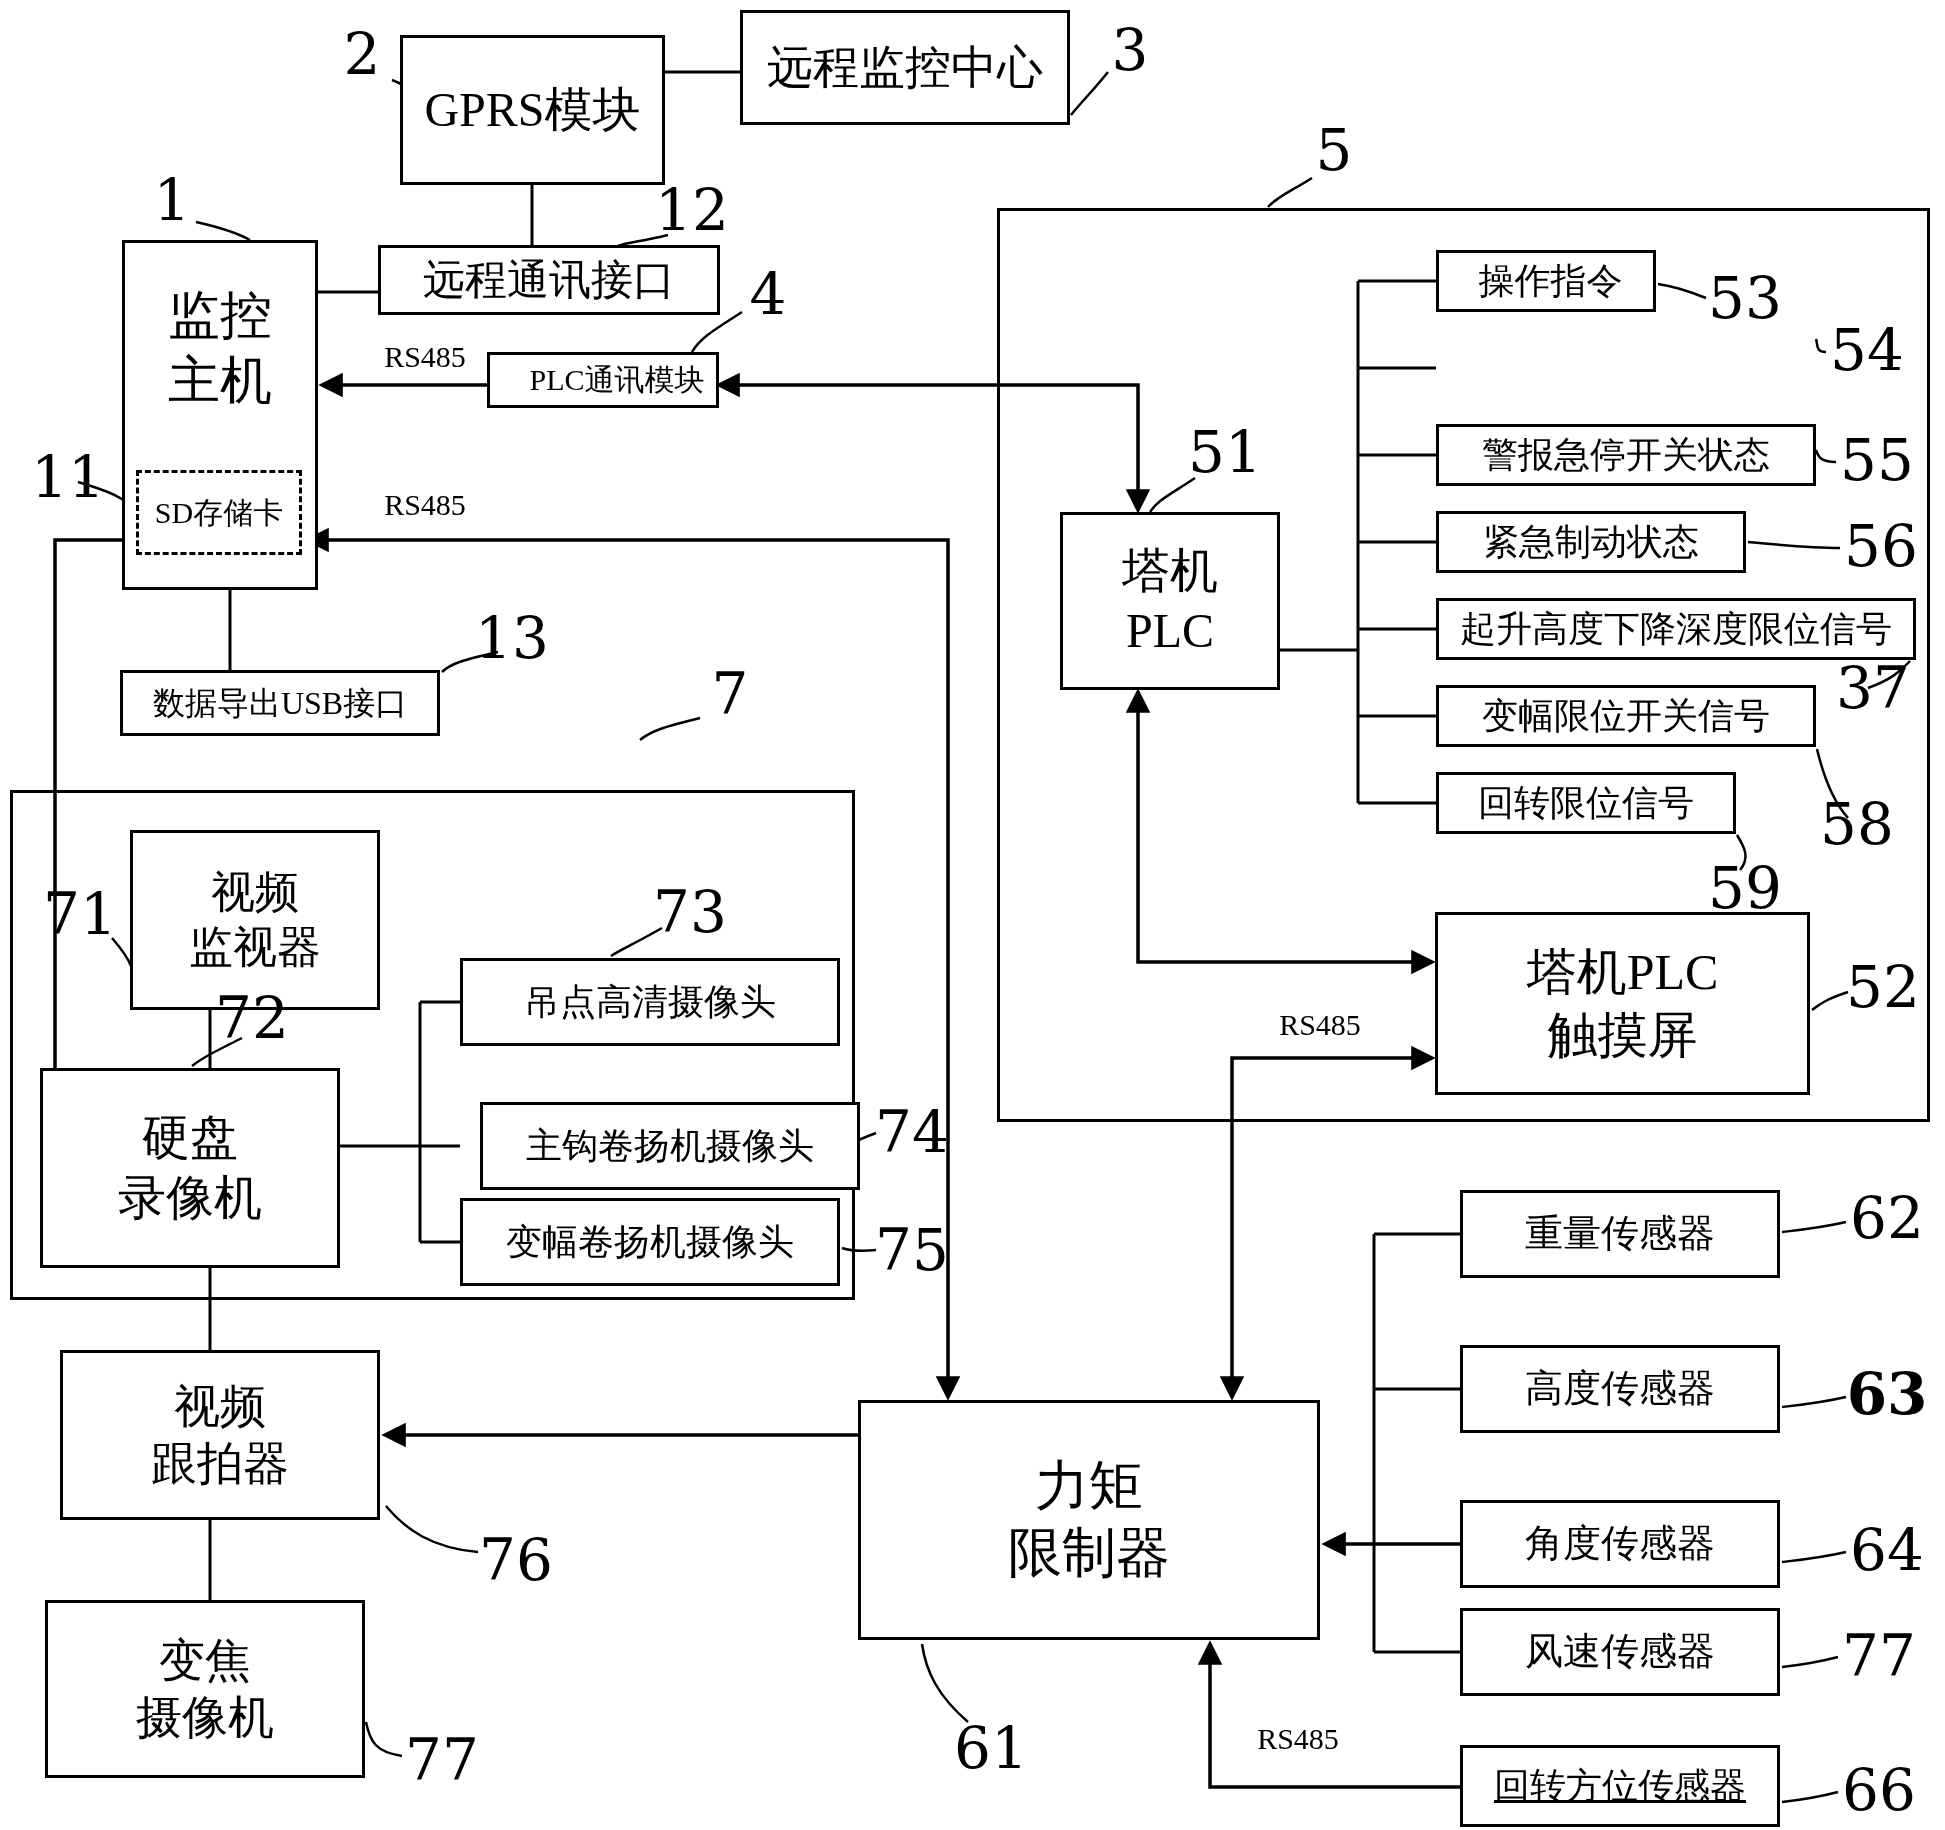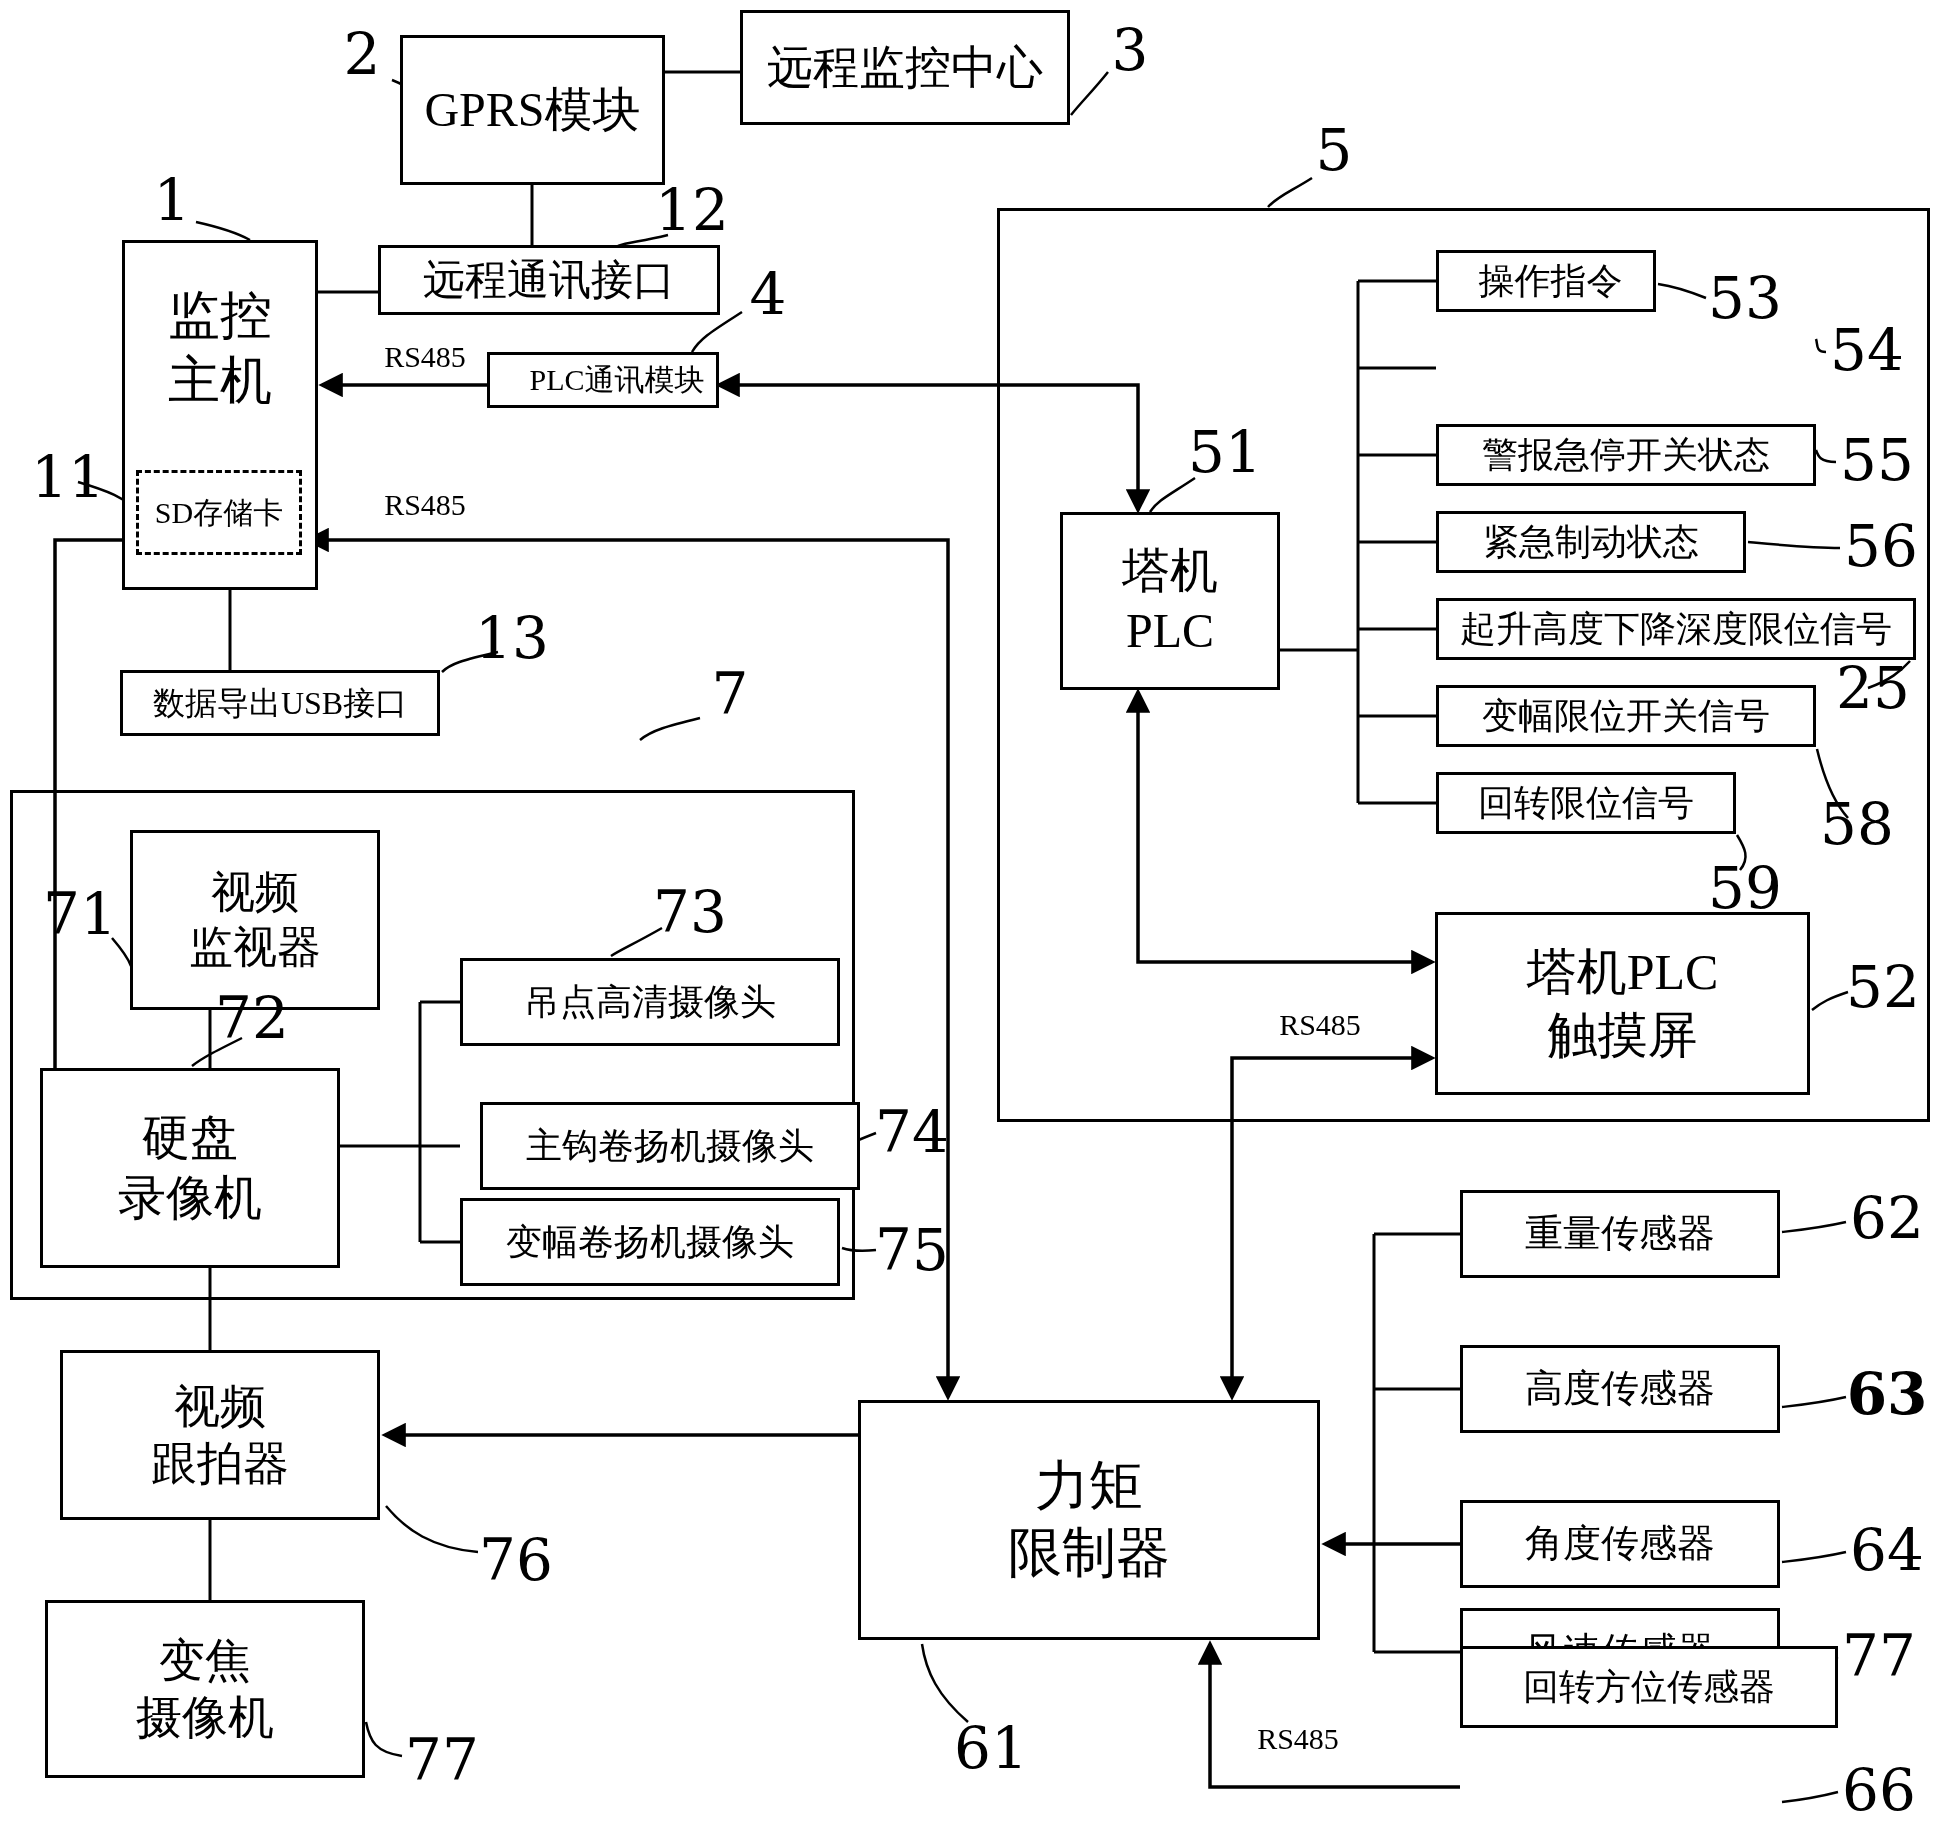--- a/index.html
+++ b/index.html
@@ -237,21 +237,21 @@
   </div>
   <div class="box f38" style="left:1460px;top:1345px;width:320px;height:88px;">
     <span>高度传感器</span>
   </div>
   <div class="box f38" style="left:1460px;top:1500px;width:320px;height:88px;">
     <span>角度传感器</span>
   </div>
   <div class="box f38" style="left:1460px;top:1608px;width:320px;height:88px;">
     <span>风速传感器</span>
   </div>
-  <div class="box f36" style="left:1460px;top:1646px;width:378px;height:82px;">
+  <div class="box f36" style="left:1460px;top:1745px;width:320px;height:82px;text-decoration:underline;">
     <span>回转方位传感器</span>
   </div>
 
   <div class="bus" style="left:368px;top:336px;width:114px;height:42px;">RS485</div>
   <div class="bus" style="left:368px;top:484px;width:114px;height:42px;">RS485</div>
   <div class="bus" style="left:1250px;top:1002px;width:140px;height:46px;">RS485</div>
   <div class="bus" style="left:1228px;top:1716px;width:140px;height:46px;">RS485</div>
 
   <div class="num" style="left:140px;top:168px;width:64px;height:64px;">1</div>
   <div class="num" style="left:330px;top:22px;width:64px;height:64px;">2</div>
@@ -261,21 +261,21 @@
   <div class="num" style="left:698px;top:662px;width:64px;height:64px;">7</div>
   <div class="num" style="left:28px;top:445px;width:80px;height:64px;">11</div>
   <div class="num" style="left:652px;top:178px;width:80px;height:64px;">12</div>
   <div class="num" style="left:472px;top:606px;width:80px;height:64px;">13</div>
   <div class="num" style="left:1180px;top:420px;width:90px;height:64px;">51</div>
   <div class="num" style="left:1838px;top:955px;width:90px;height:64px;">52</div>
   <div class="num" style="left:1700px;top:266px;width:90px;height:64px;">53</div>
   <div class="num" style="left:1822px;top:318px;width:90px;height:64px;">54</div>
   <div class="num" style="left:1832px;top:428px;width:90px;height:64px;">55</div>
   <div class="num" style="left:1836px;top:514px;width:90px;height:64px;">56</div>
-  <div class="num" style="left:1828px;top:656px;width:90px;height:64px;">25</div>
+  <div class="num" style="left:1828px;top:656px;width:90px;height:64px;">37</div>
   <div class="num" style="left:1812px;top:792px;width:90px;height:64px;">58</div>
   <div class="num" style="left:1700px;top:856px;width:90px;height:64px;">59</div>
   <div class="num" style="left:946px;top:1716px;width:90px;height:64px;">61</div>
   <div class="num" style="left:1842px;top:1186px;width:90px;height:64px;">62</div>
   <div class="num" style="left:1842px;top:1362px;width:90px;height:64px;font-weight:bold;">63</div>
   <div class="num" style="left:1842px;top:1518px;width:90px;height:64px;">64</div>
   <div class="num" style="left:1834px;top:1624px;width:90px;height:64px;">77</div>
   <div class="num" style="left:1834px;top:1758px;width:90px;height:64px;">66</div>
   <div class="num" style="left:40px;top:882px;width:80px;height:64px;">71</div>
   <div class="num" style="left:212px;top:986px;width:80px;height:64px;">72</div>

